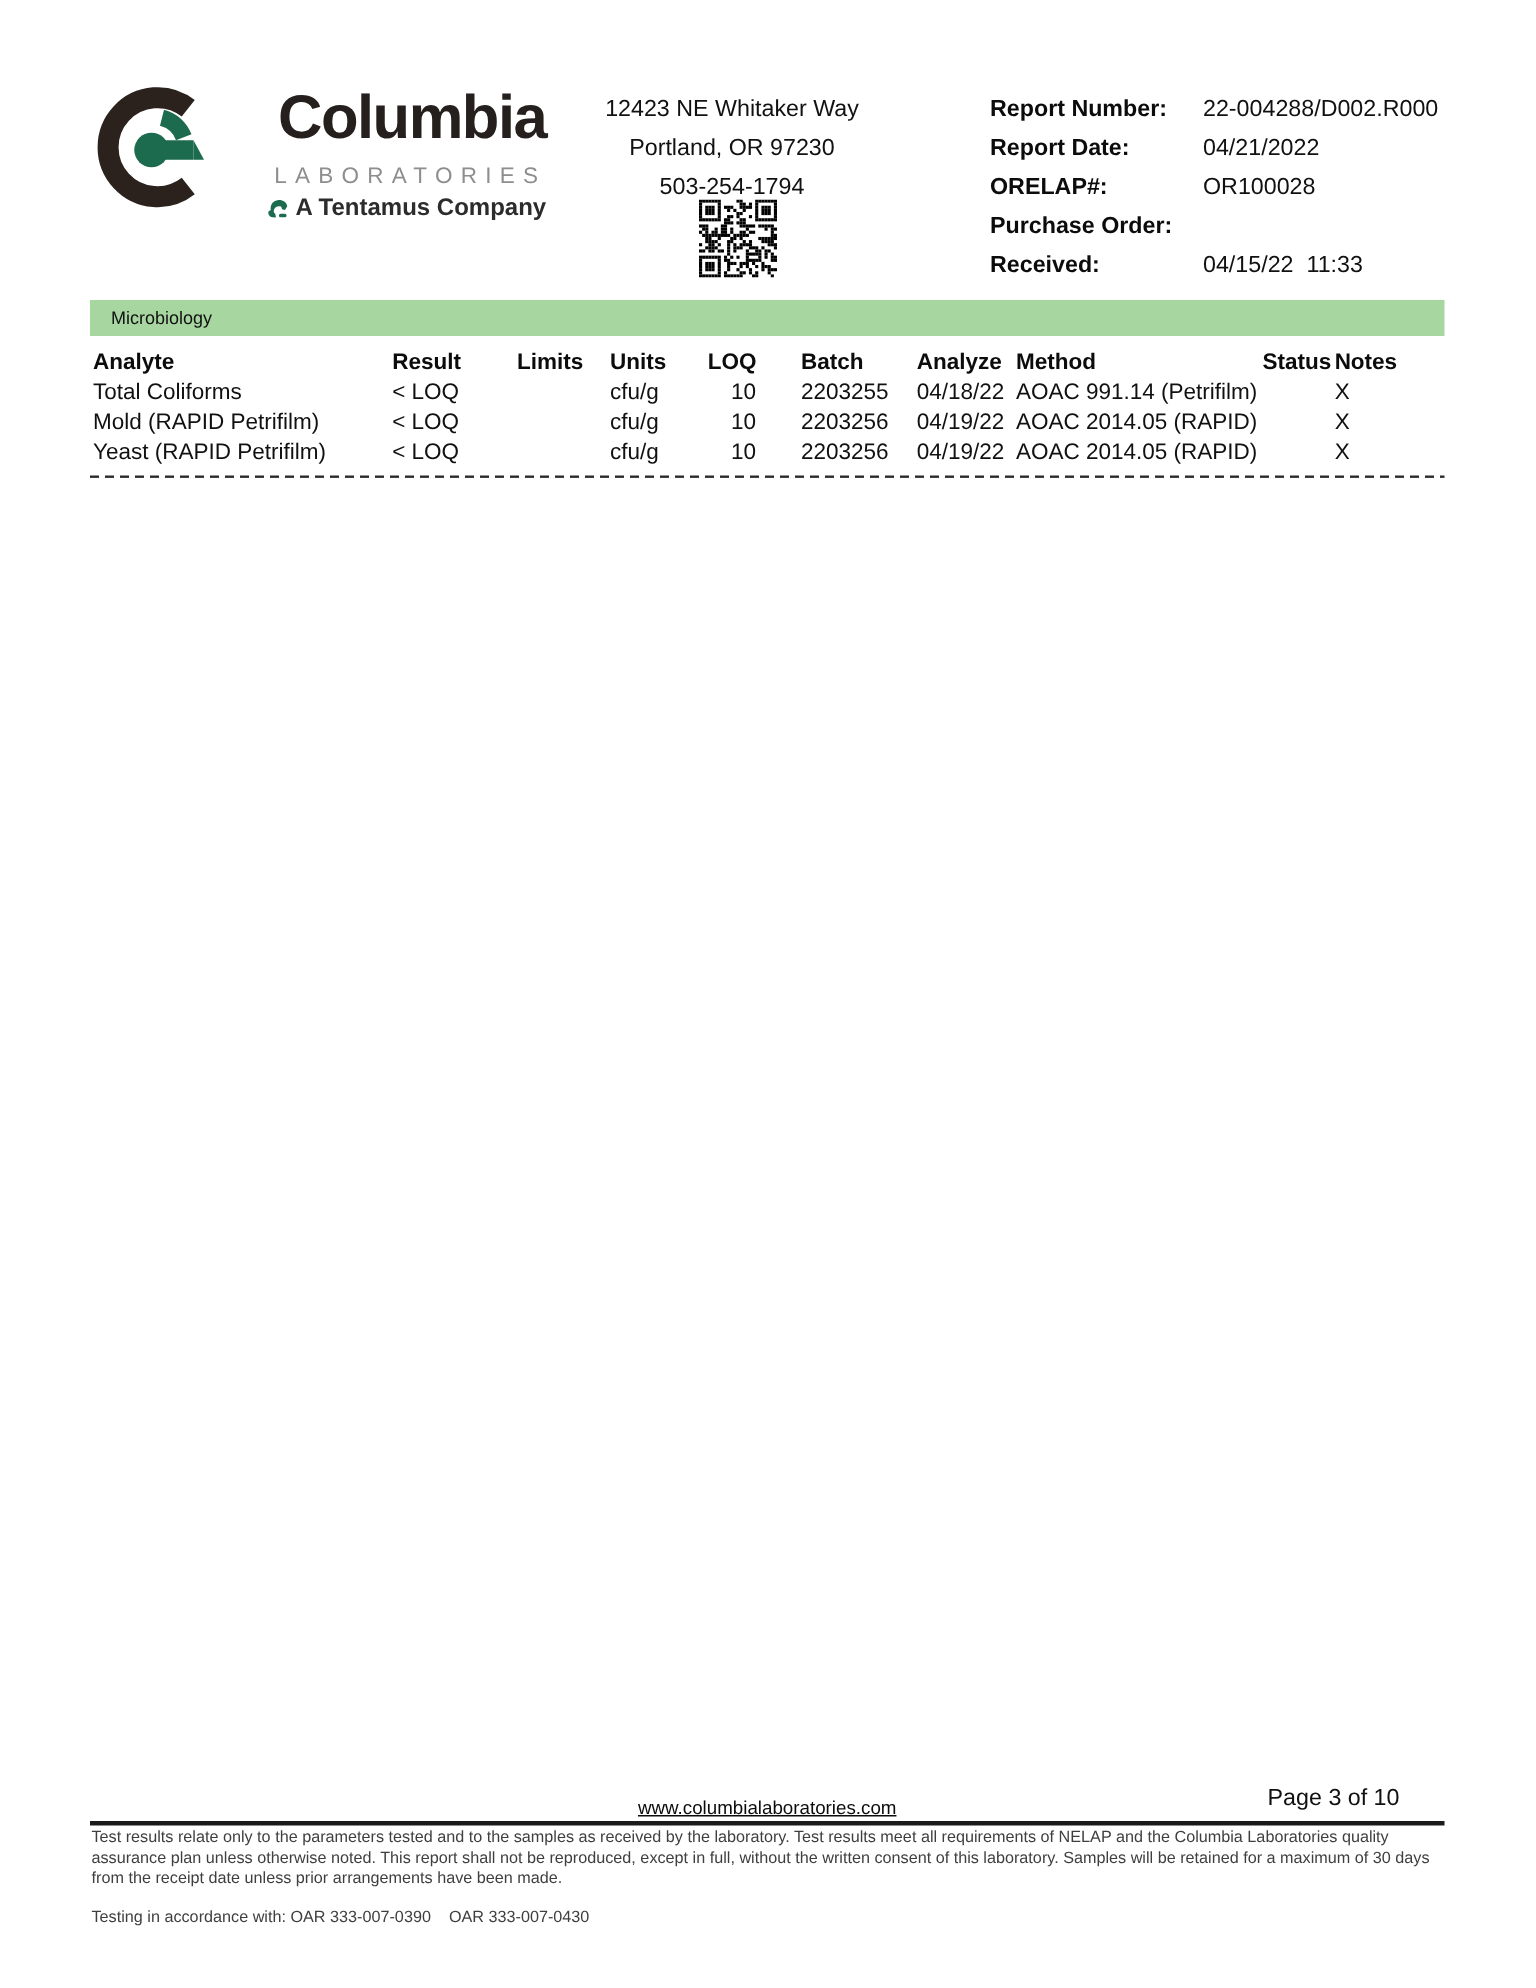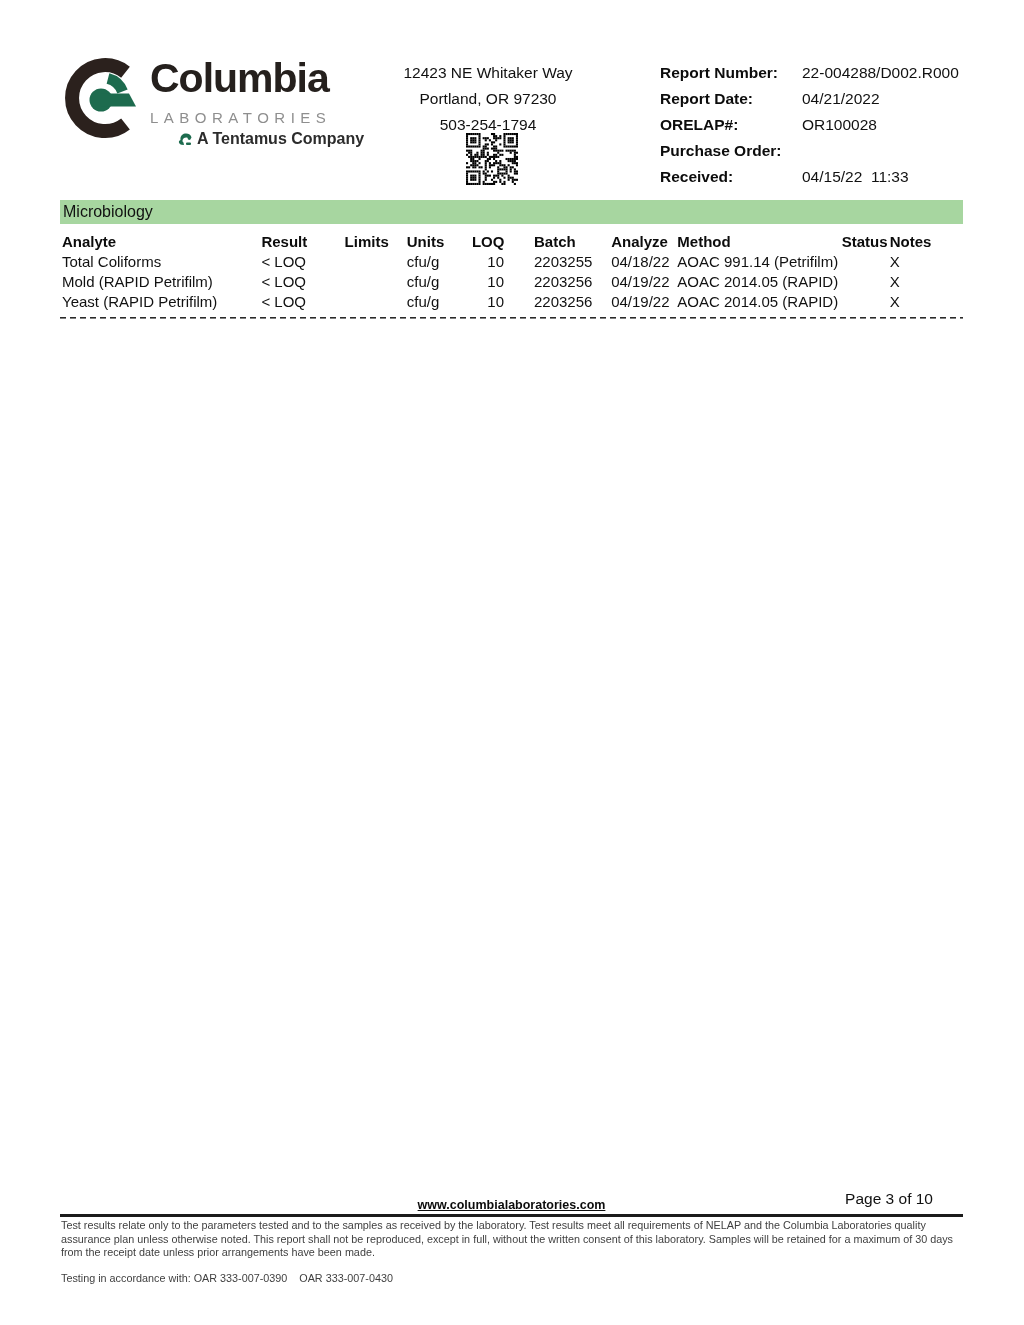--- a/index.html
+++ b/index.html
@@ -7,59 +7,59 @@
   body {
     font-family: "Liberation Sans", sans-serif;
     color:#1a1a1a;
     width:1024px; height:1325px;
     position:relative;
     overflow:hidden;
   }
   .page { position:absolute; inset:0; background:#fff; }
 
   
-  .logo { position:absolute; left:62px; top:56px; display:flex; align-items:flex-start; }
+  .logo { position:absolute; left:62px; top:56px; display:flex; align-items:flex-start;text-align:right; }
   .logo-mark { width:84px; height:84px; }
   .logo-text { margin-left:4px; padding-top:2px; }
   .logo-brand { font-size:41px; font-weight:700; color:#25201d; letter-spacing:-1px; line-height:40px; }
   .logo-sub { font-size:15px; color:#8e8e8e; letter-spacing:5.5px; margin-top:11px; line-height:18px; }
   .logo-tag { display:flex; align-items:center; gap:4px; margin-top:3px; margin-left:28px; }
   .logo-tag span { font-size:16px; font-weight:700; color:#2c2c2c; }
 
   .address { position:absolute; left:388px; top:60px; width:200px; text-align:center;
              font-size:15.5px; line-height:26px; color:#111; }
 
   .qr { position:absolute; left:466px; top:133px; width:52px; height:52px; }
 
   .report-info { position:absolute; left:660px; top:60px; width:300px; }
   .ri-row { display:flex; height:26px; align-items:center; }
   .ri-label { width:142px; font-weight:700; font-size:15.5px; color:#0c0c0c; }
   .ri-value { font-size:15.5px; color:#111; white-space:pre; }
 
   
   .section-bar { position:absolute; left:60px; top:200px; width:903px; height:24px;
-                 padding-left:3px; line-height:24px; font-size:16px; color:#111; }
+                 padding-left:14px; line-height:24px; font-size:12px; color:#111; }
 
   
   .results { position:absolute; left:60px; top:226px; width:903px; }
   table { border-collapse:collapse; table-layout:fixed; width:903px; }
   th, td { font-size:15px; text-align:left; white-space:nowrap; overflow:visible;
            padding:0; vertical-align:bottom; }
   thead th { font-weight:700; height:24px; color:#0c0c0c; padding-left:2px; }
   tbody td { height:20px; color:#111; padding-left:2px; }
   th.c4, td.c4 { text-align:right; padding-right:28px; }
   .dashed-rule { margin-top:7px; height:2px; width:903px;
     background-image: repeating-linear-gradient(90deg, #2a2a2a 0 6px, transparent 6px 10px);
     background-size:100% 1.6px; background-repeat:no-repeat; background-position:0 0; }
 
   
   .footer-page { position:absolute; top:1190px; left:60px; width:873px; text-align:right;
                  font-size:15.5px; color:#111; }
   .footer-site { position:absolute; top:1198px; left:60px; width:903px; text-align:center;
-                 font-size:12.5px; font-weight:700; text-decoration:underline; color:#0c0c0c; }
+                 font-size:12.5px; font-weight:400; text-decoration:underline; color:#0c0c0c; }
   .footer-line { position:absolute; top:1214px; left:60px; width:903px; height:2.5px; background:#1b1b1b; }
   .disclaimer { position:absolute; top:1219px; left:61px; width:906px;
                 font-size:10.8px; line-height:13.5px; color:#3f3f3f; }
   .accordance { margin-top:12px; white-space:pre-wrap; }
 </style>
 </head>
 <body>
 
 <div class="page">
 

